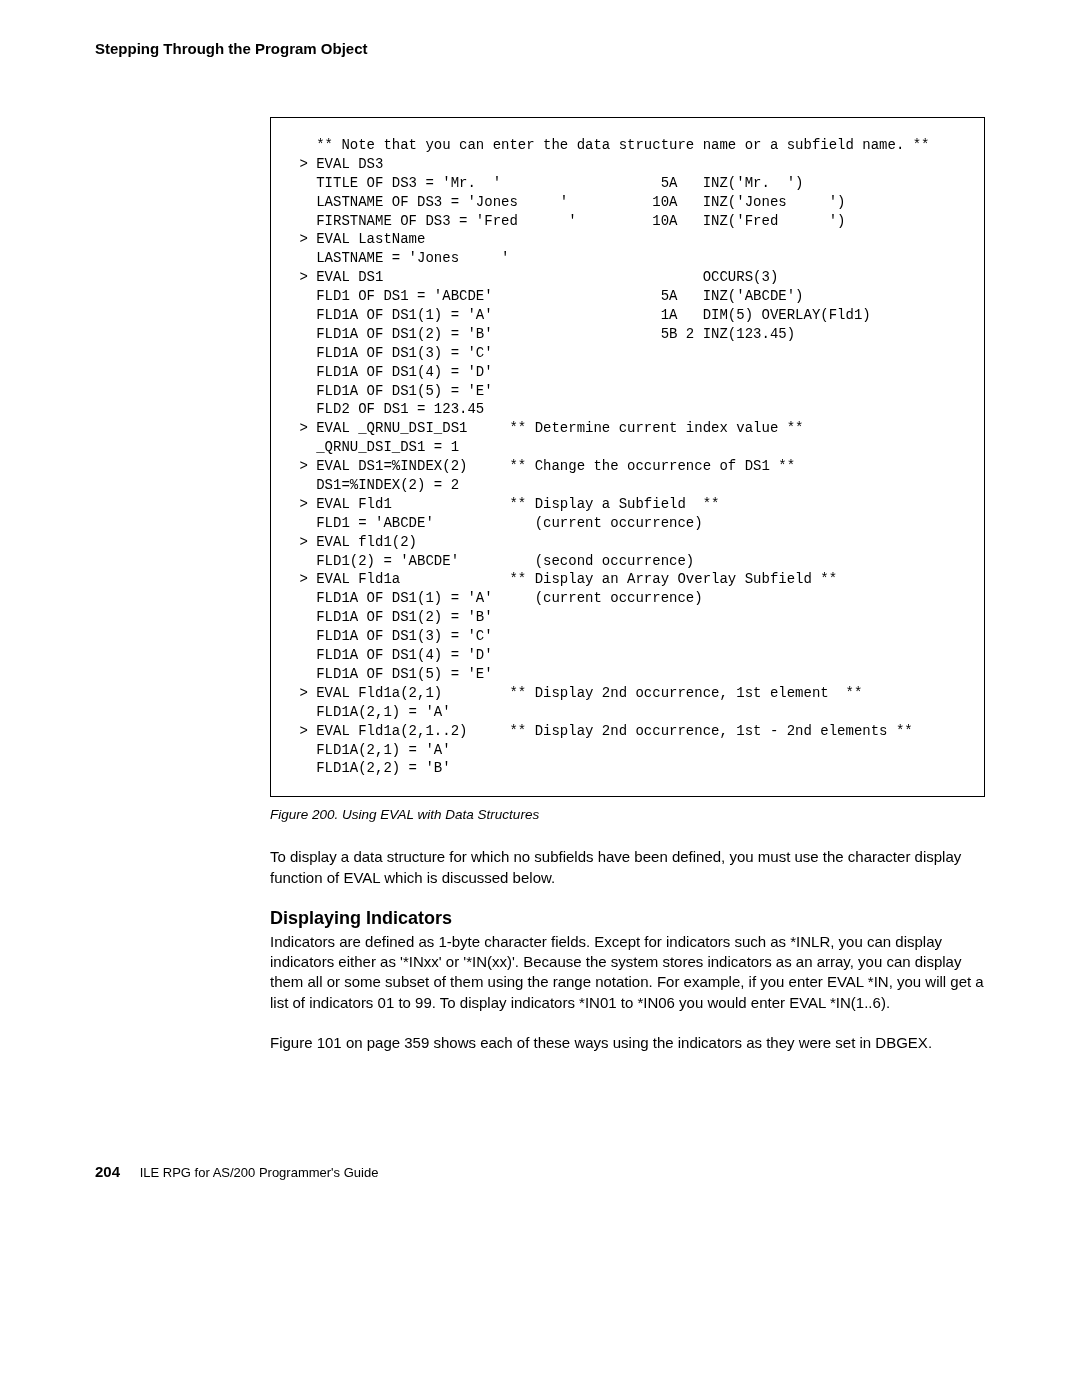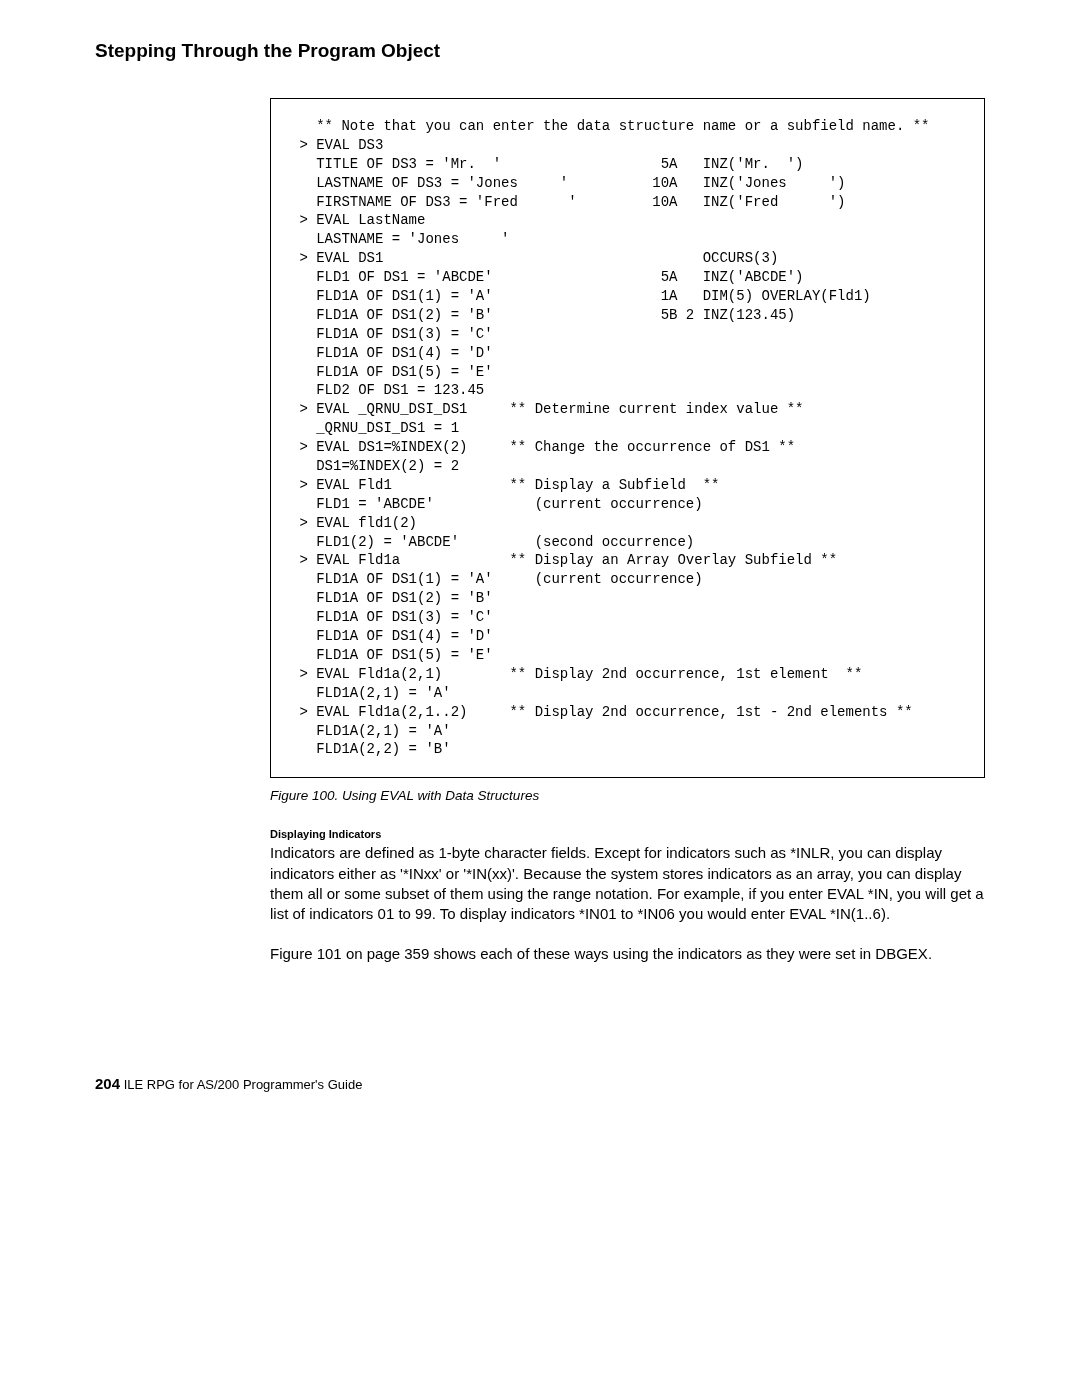--- a/index.html
+++ b/index.html
@@ -6,22 +6,22 @@
       font-family: Arial, Helvetica, sans-serif;
       background: #fff;
       color: #000;
       margin: 0;
       padding: 40px 95px 40px 95px;
       width: 1080px;
       box-sizing: border-box;
     }
     .header-title {
       font-weight: bold;
-      font-size: 19px;
-      margin-bottom: 36px;
+      font-size: 15px;
+      margin-bottom: 60px;
     }
     .figure-container {
       margin-left: 175px;
     }
     .code-box {
       border: 1px solid #000;
       padding: 18px 20px;
       font-family: 'Courier New', monospace;
       font-size: 14px;
       line-height: 1.35;
@@ -33,31 +33,31 @@
       font-size: 13.5px;
       margin-bottom: 25px;
     }
     .body-text {
       font-size: 15px;
       line-height: 1.35;
       margin-bottom: 20px;
     }
     .section-heading {
       font-weight: bold;
-      font-size: 11px;
+      font-size: 18px;
       margin-bottom: 3px;
     }
     .footer {
       margin-top: 110px;
       font-size: 13px;
     }
     .page-number {
       font-weight: bold;
       font-size: 15px;
-      margin-right: 0;
+      margin-right: 16px;
     }
   </style>
 </head>
 <body>
 
 <div class="header-title">Stepping Through the Program Object</div>
 
 <div class="figure-container">
   <div class="code-box">   ** Note that you can enter the data structure name or a subfield name. **
  &gt; EVAL DS3
@@ -86,22 +86,23 @@
    FLD1A OF DS1(1) = 'A'     (current occurrence)
    FLD1A OF DS1(2) = 'B'
    FLD1A OF DS1(3) = 'C'
    FLD1A OF DS1(4) = 'D'
    FLD1A OF DS1(5) = 'E'
  &gt; EVAL Fld1a(2,1)        ** Display 2nd occurrence, 1st element  **
    FLD1A(2,1) = 'A'
  &gt; EVAL Fld1a(2,1..2)     ** Display 2nd occurrence, 1st - 2nd elements **
    FLD1A(2,1) = 'A'
    FLD1A(2,2) = 'B'</div>
-  <div class="figure-caption">Figure 100. Using EVAL with Data Structures</div>
+  <div class="figure-caption">Figure 200. Using EVAL with Data Structures</div>
 
+  <div class="body-text">To display a data structure for which no subfields have been defined, you must use the character display function of EVAL which is discussed below.</div>
 
   <div class="section-heading">Displaying Indicators</div>
   <div class="body-text">Indicators are defined as 1-byte character fields. Except for indicators such as *INLR, you can display indicators either as '*INxx' or '*IN(xx)'. Because the system stores indicators as an array, you can display them all or some subset of them using the range notation. For example, if you enter EVAL *IN, you will get a list of indicators 01 to 99. To display indicators *IN01 to *IN06 you would enter EVAL *IN(1..6).</div>
   <div class="body-text">Figure 101 on page 359 shows each of these ways using the indicators as they were set in DBGEX.</div>
 </div>
 
 <div class="footer">
   <span class="page-number">204</span>
   <span>ILE RPG for AS/200 Programmer's Guide</span>
 </div>

